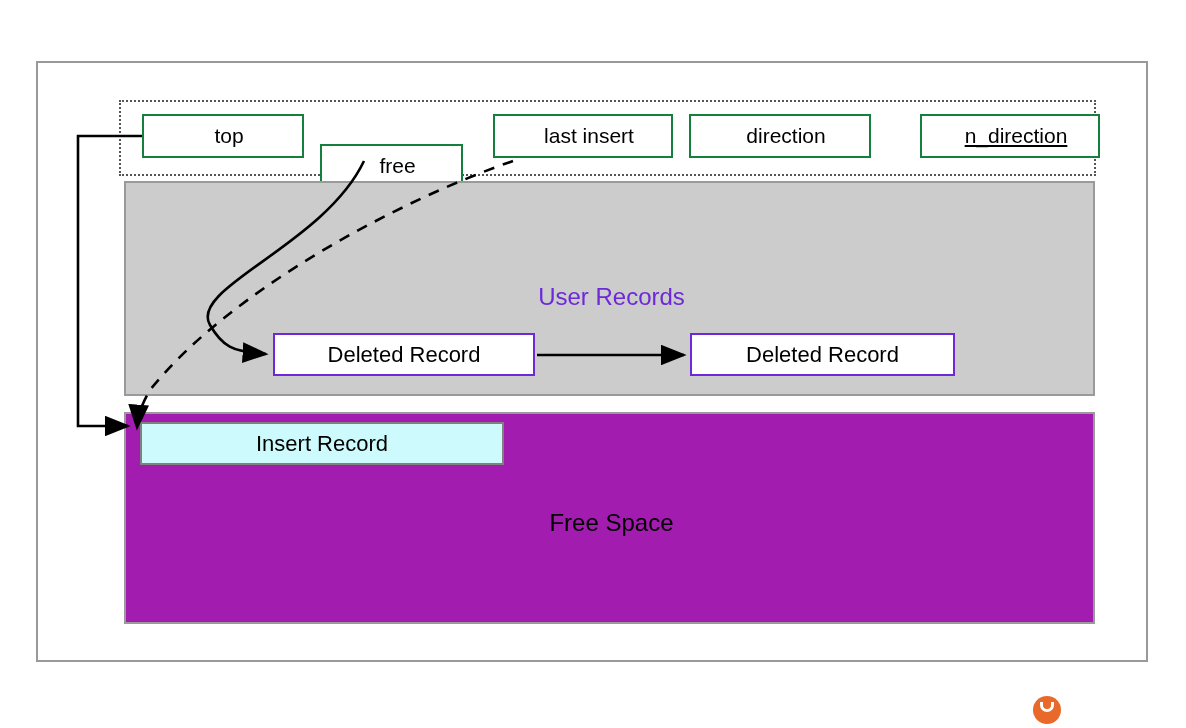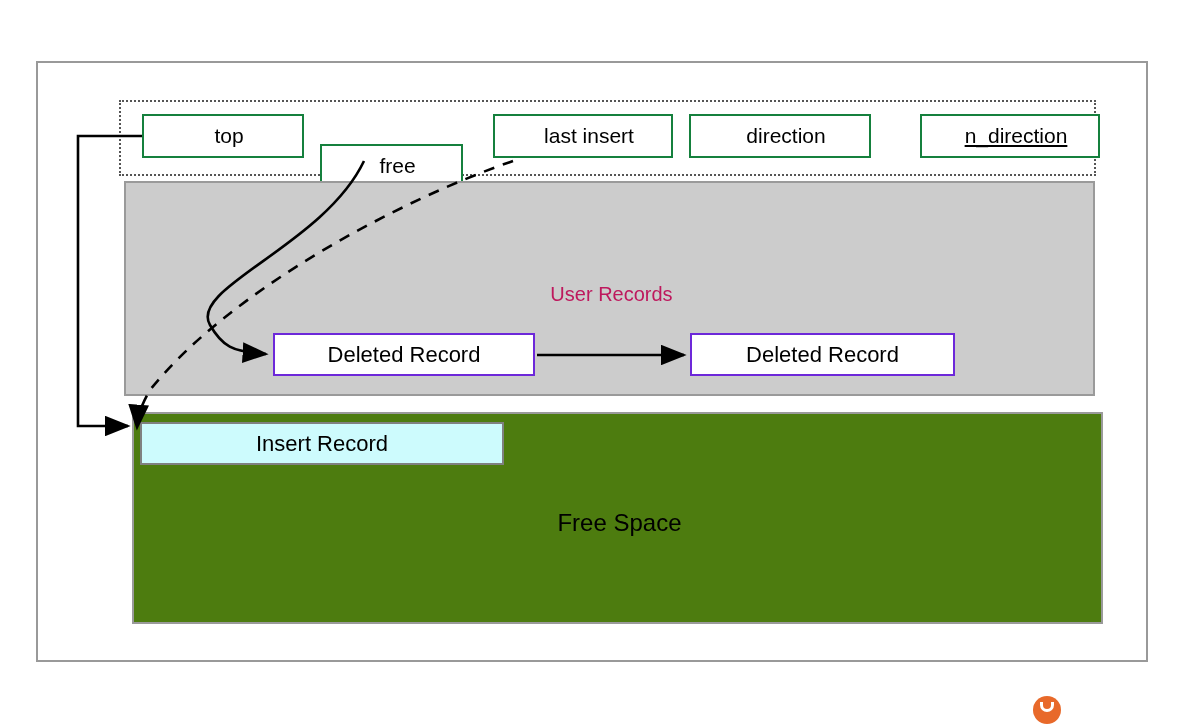--- a/index.html
+++ b/index.html
@@ -87,22 +87,22 @@
     background: #cccccc;
     border: 2px solid #9a9a9a;
     box-sizing: border-box;
   }
   .user-records-label {
     position: absolute;
     left: 0;
     top: 100px;
     width: 971px;
     text-align: center;
-    font-size: 20px;
-    color: #be185d;
+    font-size: 24px;
+    color: #6d28d9;
     white-space: nowrap;
   }
 
   .record-box {
     position: absolute;
     height: 43px;
     border: 2px solid #6d28d9;
     box-sizing: border-box;
     background: #ffffff;
     display: flex;
@@ -111,25 +111,25 @@
     font-size: 22px;
     color: #000;
     white-space: nowrap;
   }
   .rb-deleted-1 { left: 273px; top: 333px; width: 262px; }
   .rb-deleted-2 { left: 690px; top: 333px; width: 265px; }
 
   
   .free-space {
     position: absolute;
-    left: 132px;
+    left: 124px;
     top: 412px;
     width: 971px;
     height: 212px;
-    background: #4d7c0f;
+    background: #a21caf;
     border: 2px solid #9a9a9a;
     box-sizing: border-box;
   }
   .free-space-label {
     position: absolute;
     left: 0;
     top: 95px;
     width: 971px;
     text-align: center;
     font-size: 24px;

